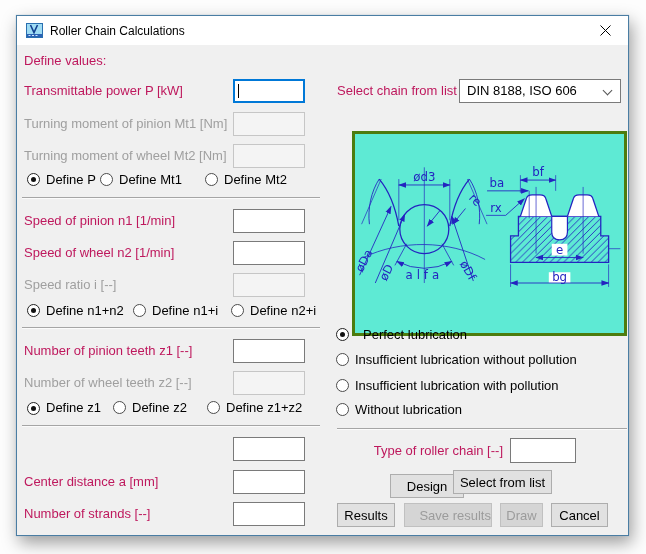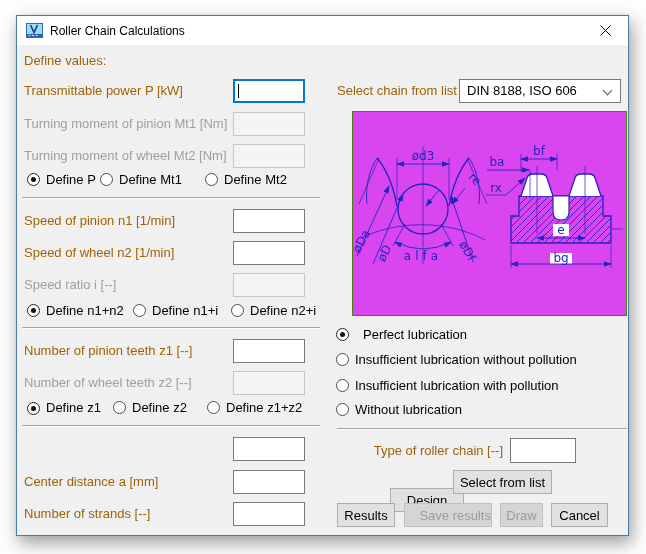--- a/index.html
+++ b/index.html
@@ -10,21 +10,21 @@
             box-shadow: 0 0 1px #9db9cc, 3px 7px 16px rgba(0,0,0,.38); }
 
   .titlebar { position: relative; height: 29px; background: #ffffff; display: flex; align-items: center; }
   .title { font-size: 12px; color: #000; margin-left: 7px; white-space: nowrap; }
   .appicon { margin-left: 9px; flex: none; }
   .closebtn { position: absolute; right: 0; top: 0; width: 45px; height: 29px;
               display: flex; align-items: center; justify-content: center; cursor: default; }
 
   .client { position: absolute; left: 0; top: 29px; right: 0; bottom: 0; background: #f0f0f0; }
 
-  .lbl { position: absolute; font-size: 13px; color: #a16207; line-height: 24px; white-space: nowrap; }
+  .lbl { position: absolute; font-size: 13px; color: #be185d; line-height: 24px; white-space: nowrap; }
   .lbl.gray { color: #9f9f9f; }
   .lbl.rt { text-align: right; }
 
   .tb { position: absolute; width: 72px; height: 24px; background: #fff; border: 1px solid #7a7a7a;
         font: 13px "Liberation Sans", sans-serif; padding: 2px 4px; outline: none; }
   .tb.dis { background: #f4f4f4; border-color: #c6c6c6; }
   .tb.foc { border: 2px solid #0078d7; }
   .caret { position: absolute; width: 1px; height: 14px; background: #000; display: none;
            animation: blink 1.1s steps(1) infinite; }
   .caret.show { display: block; }
@@ -42,21 +42,21 @@
 
   .btn { position: absolute; background: #e1e1e1; border: 1px solid #adadad; color: #000;
          font: 13px "Liberation Sans", sans-serif; cursor: default; }
   .btn.dis { background: #d5d5d5; border-color: #c0c0c0; color: #9c9c9c; }
 
   .combo { position: absolute; background: #fff; border: 1px solid #7a7a7a; font-size: 13px;
            line-height: 22px; padding: 0 22px 0 7px; white-space: nowrap; cursor: default; }
   .chev { position: absolute; right: 9px; top: 7px; width: 7px; height: 7px;
           border-right: 1.4px solid #555; border-bottom: 1.4px solid #555; transform: rotate(45deg); }
 
-  .frame { position: absolute; background: #d946ef; border: 1px solid #4d7c0f; }
+  .frame { position: absolute; background: #5eead4; border: 3px solid #4d7c0f; margin-top: 20px; }
   .frame svg { display: block; width: 100%; height: 100%; }
 </style>
 </head>
 <body>
 
 <div class="window">
 
   <div class="titlebar">
     <svg class="appicon" width="17" height="15" viewBox="0 0 17 15">
       <rect x="0.5" y="0.5" width="16" height="14" fill="#9fdcf4" stroke="#2a6fb0"></rect>
@@ -242,21 +242,21 @@
     <div class="radio" style="left:319px;top:356px;">
       <span class="rb"></span>
       <span>Without lubrication</span>
     </div>
 
     <div class="divider" style="left:320px;top:383px;width:290px;"></div>
 
     <div class="lbl rt" style="left:320px;top:393px;width:166px;line-height:25px;">Type of roller chain [--]</div>
     <input class="tb" style="left: 493px; top: 393px; width: 66px; height: 25px;" value="">
 
-    <button class="btn" style="left:373px;top:443px;width:74px;height:24px;">Design</button>
+    <button class="btn" style="left:373px;top:429px;width:74px;height:24px;">Design</button>
     <button class="btn" style="left:436px;top:425px;width:99px;height:24px;">Select from list</button>
 
     <button class="btn" style="left:320px;top:458px;width:58px;height:24px;">Results</button>
     <button class="btn dis" style="left:387px;top:458px;width:88px;height:24px;text-align:right;">Save results</button>
     <button class="btn dis" style="left:483px;top:458px;width:43px;height:24px;">Draw</button>
     <button class="btn" style="left:534px;top:458px;width:57px;height:24px;">Cancel</button>
 
   </div>
 </div>
 

